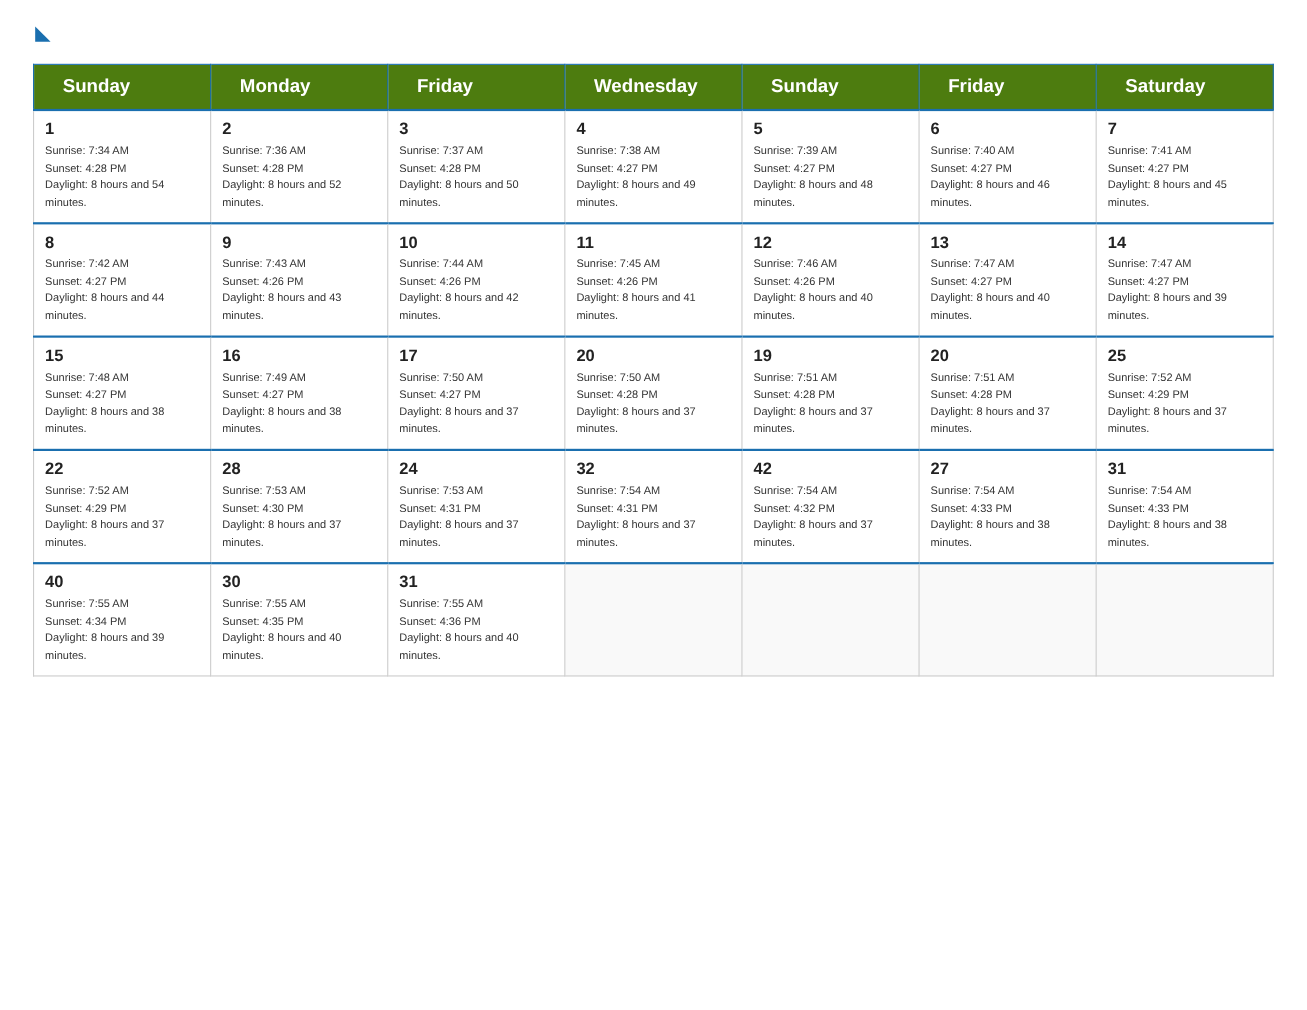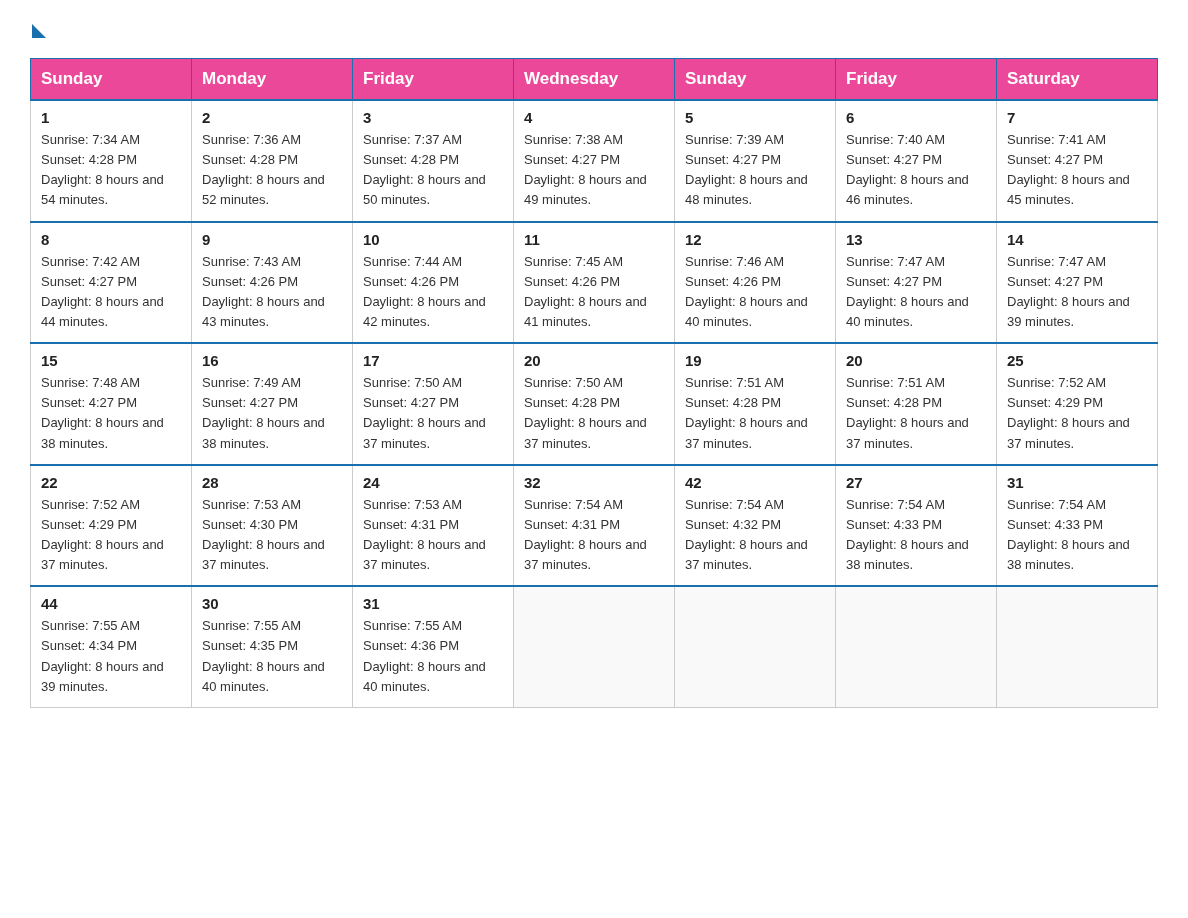--- a/index.html
+++ b/index.html
@@ -59,25 +59,25 @@
       color: #555;
       margin-top: 4px;
     }
     
     .calendar-table {
       width: 100%;
       border-collapse: collapse;
       table-layout: fixed;
     }
     .calendar-table thead tr th {
-      background: #ec4899;
+      background: #4d7c0f;
       color: #fff;
       font-size: 17px;
       font-weight: bold;
-      padding: 10px 10px;
+      padding: 10px 26px;
       text-align: left;
       border: 1px solid #1a6faf;
     }
     .calendar-table tbody tr td {
       vertical-align: top;
       padding: 8px 10px 10px 10px;
       border: 1px solid #ccc;
       border-top: 2px solid #1a6faf;
       font-size: 13px;
       color: #333;
@@ -87,21 +87,21 @@
       background: #f9f9f9;
     }
     .day-number {
       font-size: 15px;
       font-weight: bold;
       color: #222;
       margin-bottom: 4px;
       display: block;
     }
     .day-info {
-      font-size: 13px;
+      font-size: 10px;
       color: #333;
       line-height: 1.55;
     }
   </style>
 </head>
 <body>
 
 <div class="header">
   <div class="logo">
     <div class="logo-top">
@@ -356,21 +356,21 @@
         <span class="day-number">31</span>
         <div class="day-info">
           Sunrise: 7:54 AM<br>
           Sunset: 4:33 PM<br>
           Daylight: 8 hours and 38 minutes.
         </div>
       </td>
       </tr>
       <tr>
         <td>
-        <span class="day-number">44</span>
+        <span class="day-number">40</span>
         <div class="day-info">
           Sunrise: 7:55 AM<br>
           Sunset: 4:34 PM<br>
           Daylight: 8 hours and 39 minutes.
         </div>
       </td>
         <td>
         <span class="day-number">30</span>
         <div class="day-info">
           Sunrise: 7:55 AM<br>

